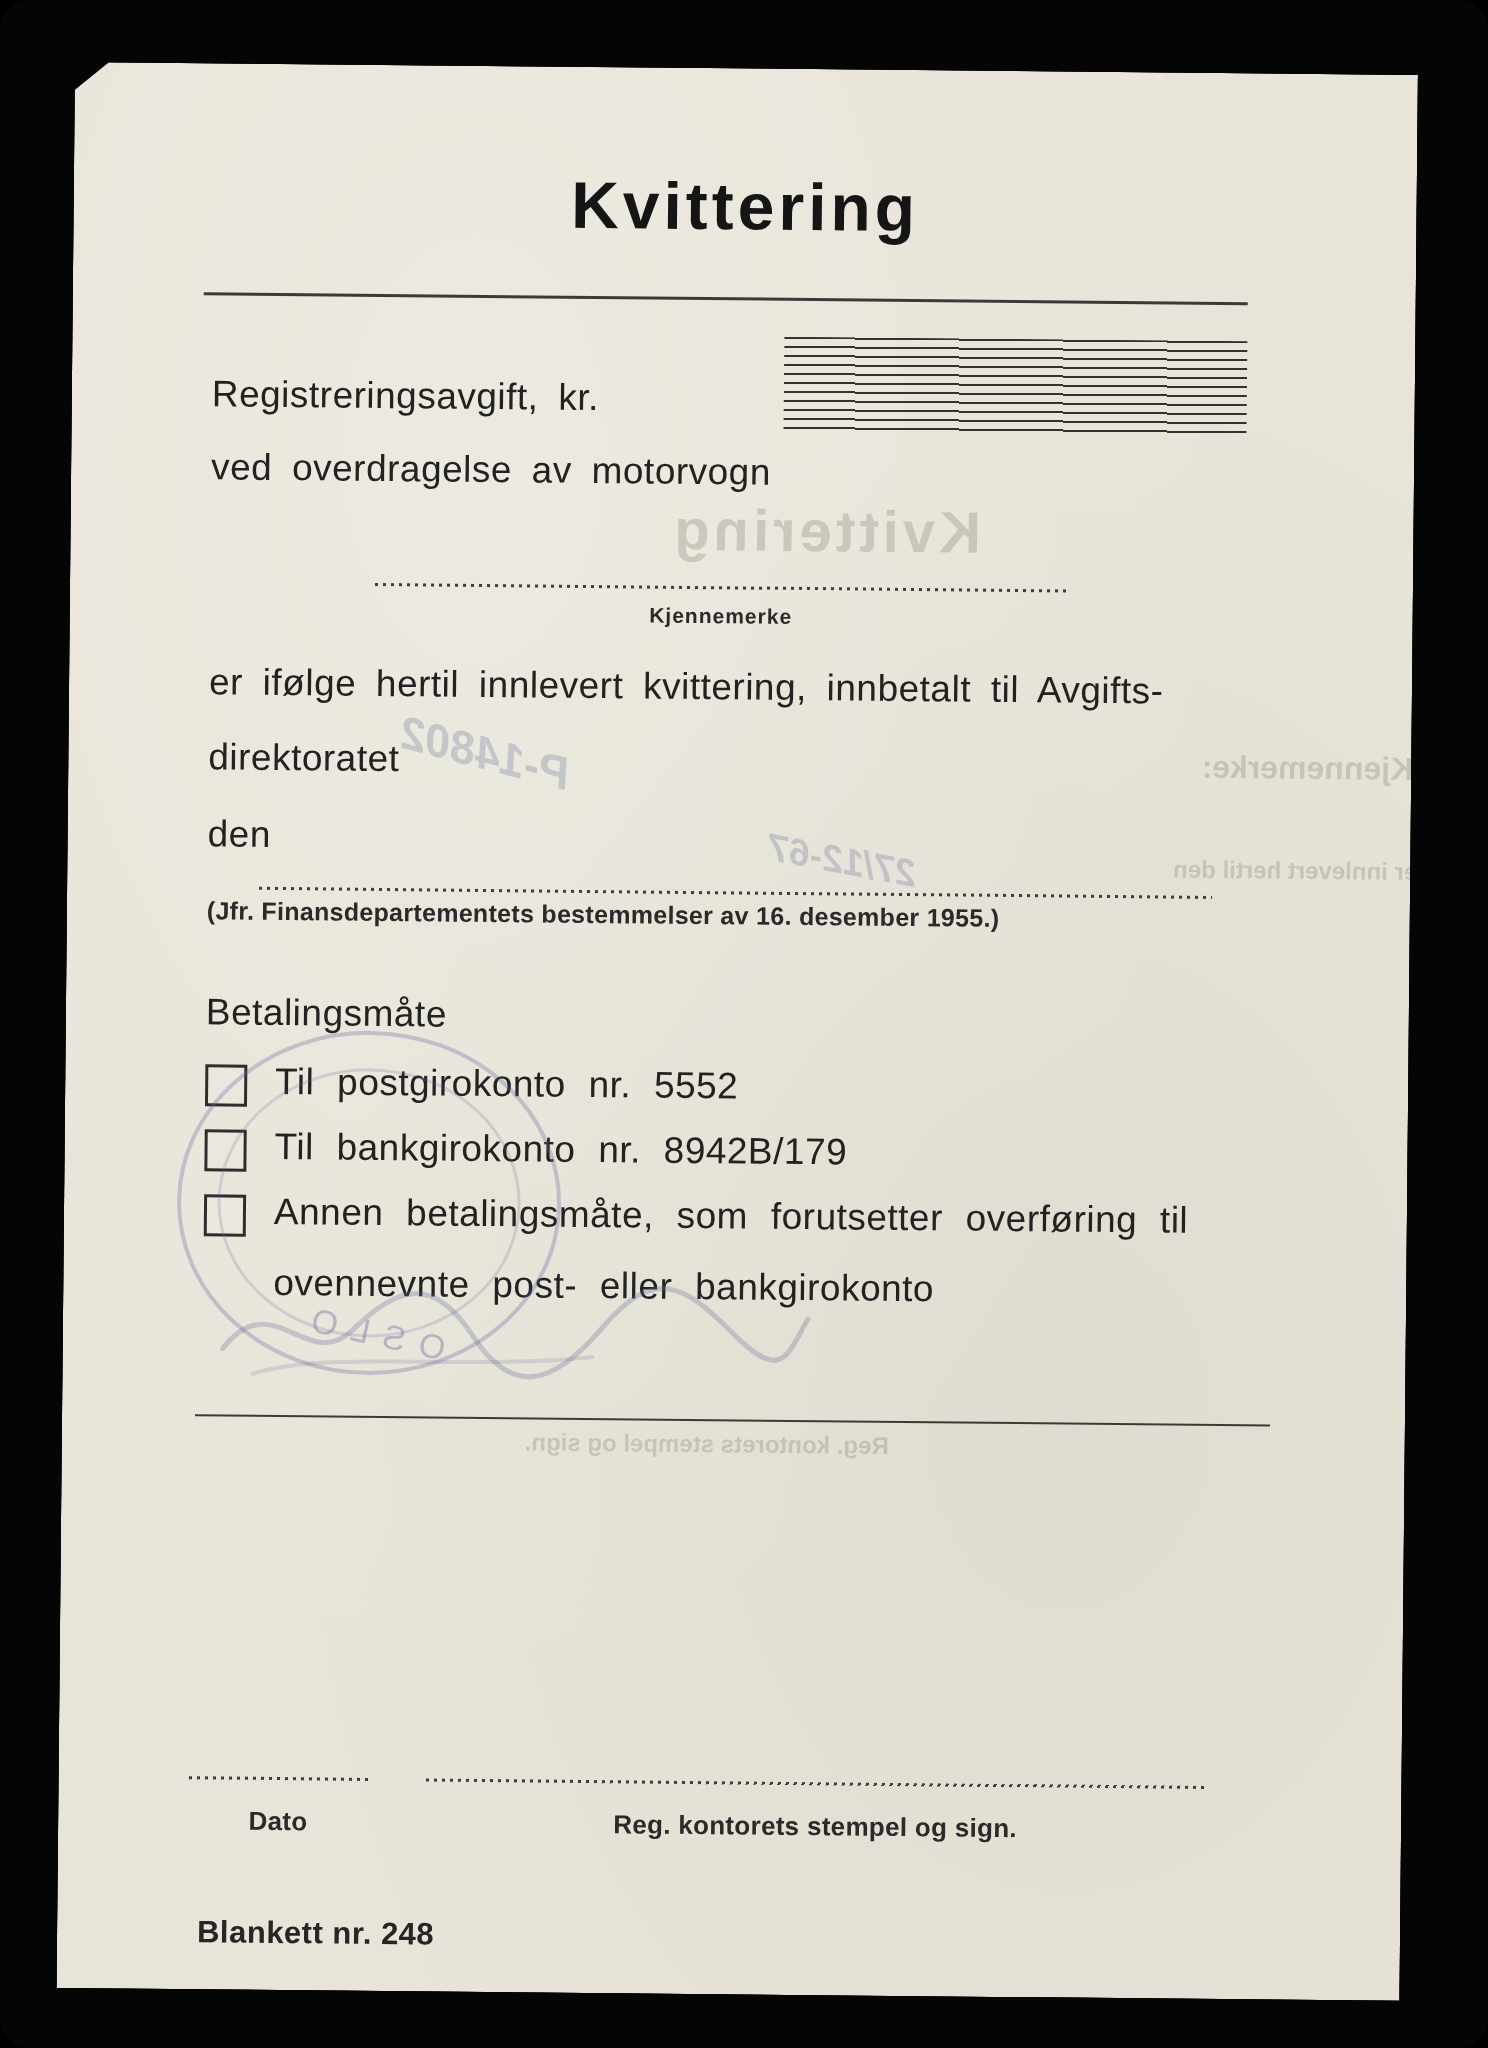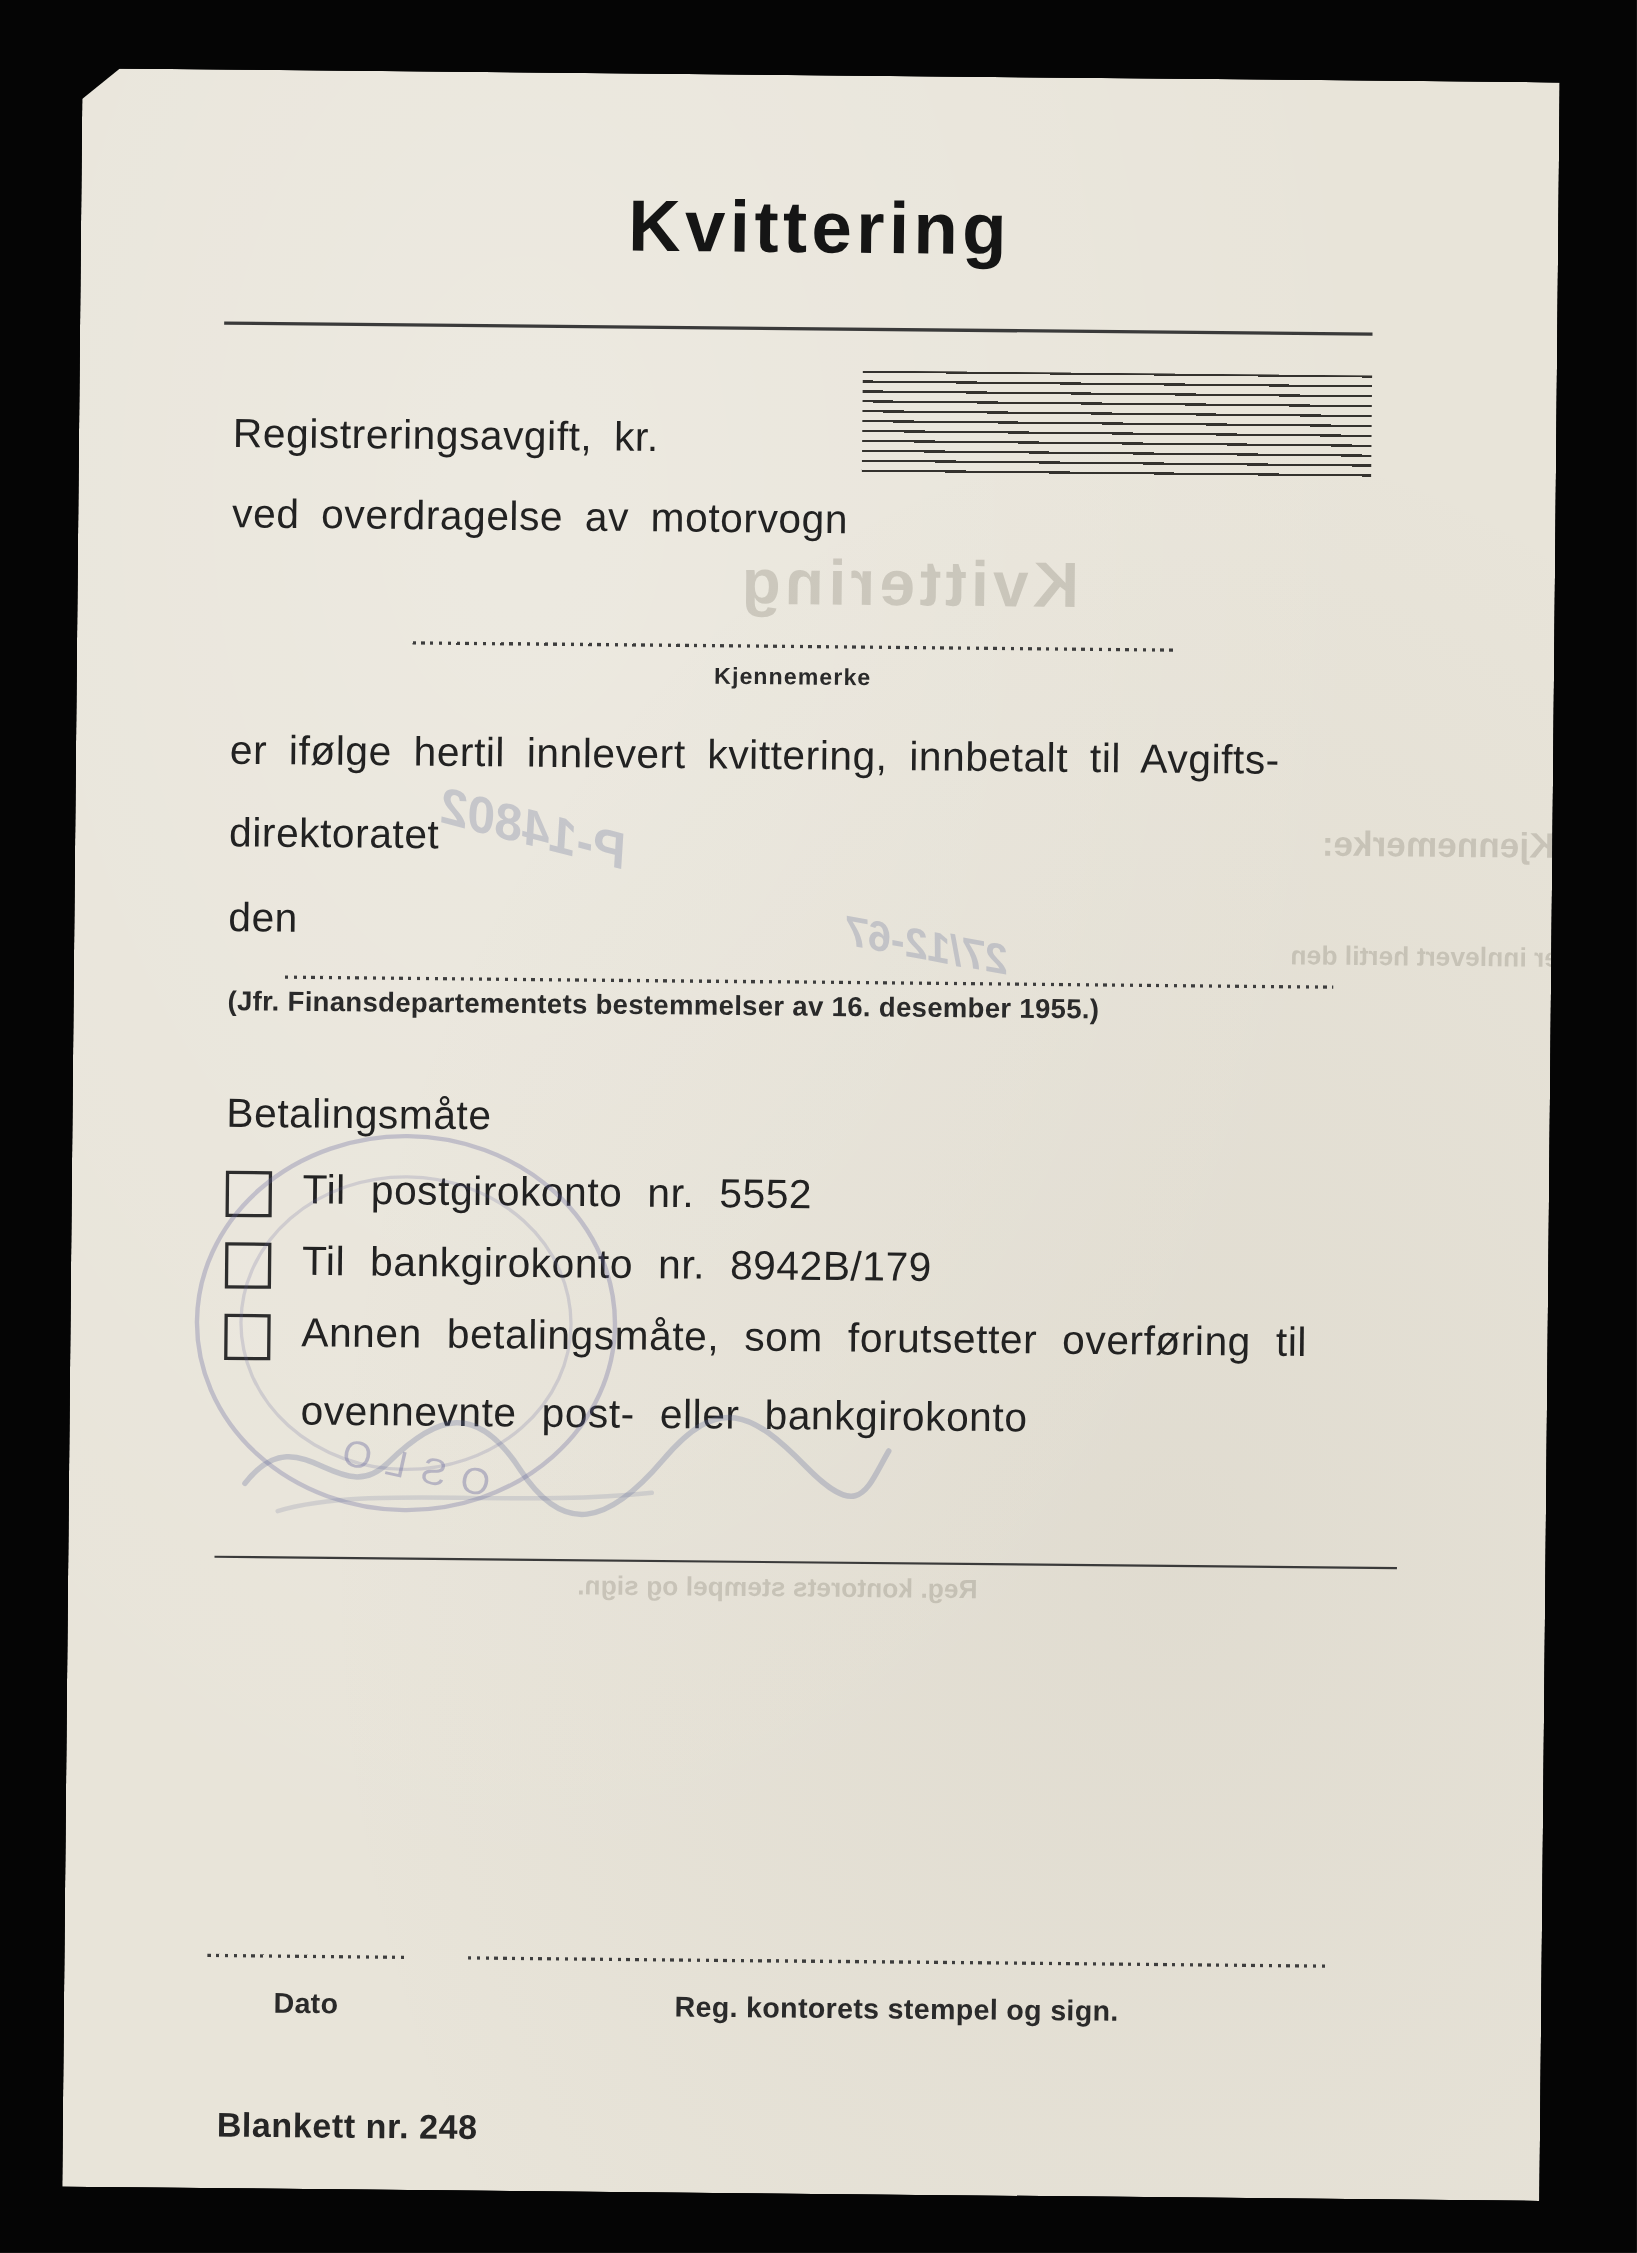--- a/index.html
+++ b/index.html
@@ -1,17 +1,17 @@
 <!DOCTYPE html>
 <html><head>
 <meta charset="utf-8">
 <style>
   html,body{margin:0;padding:0;}
   body{background:#000;font-family:"Liberation Sans",sans-serif;}
-  #stage{position:relative;width:1488px;height:2048px;background:#050505;overflow:hidden;}
+  #stage{position:relative;width:1488px;height:2048px;background:#050505;overflow:hidden;border-radius:31px;}
 
   #paper{
     position:absolute;left:75px;top:62px;width:1343px;height:1926px;
     background:
       radial-gradient(ellipse at 30% 20%, rgba(255,255,255,0.20), rgba(255,255,255,0) 60%),
       radial-gradient(ellipse at 75% 70%, rgba(120,110,90,0.07), rgba(0,0,0,0) 55%),
       #e8e4d9;
     transform:rotate(0.55deg);
     transform-origin:top left;
     clip-path:polygon(0 28px, 34px 0, 100% 0, 100% 100%, 0 100%);

